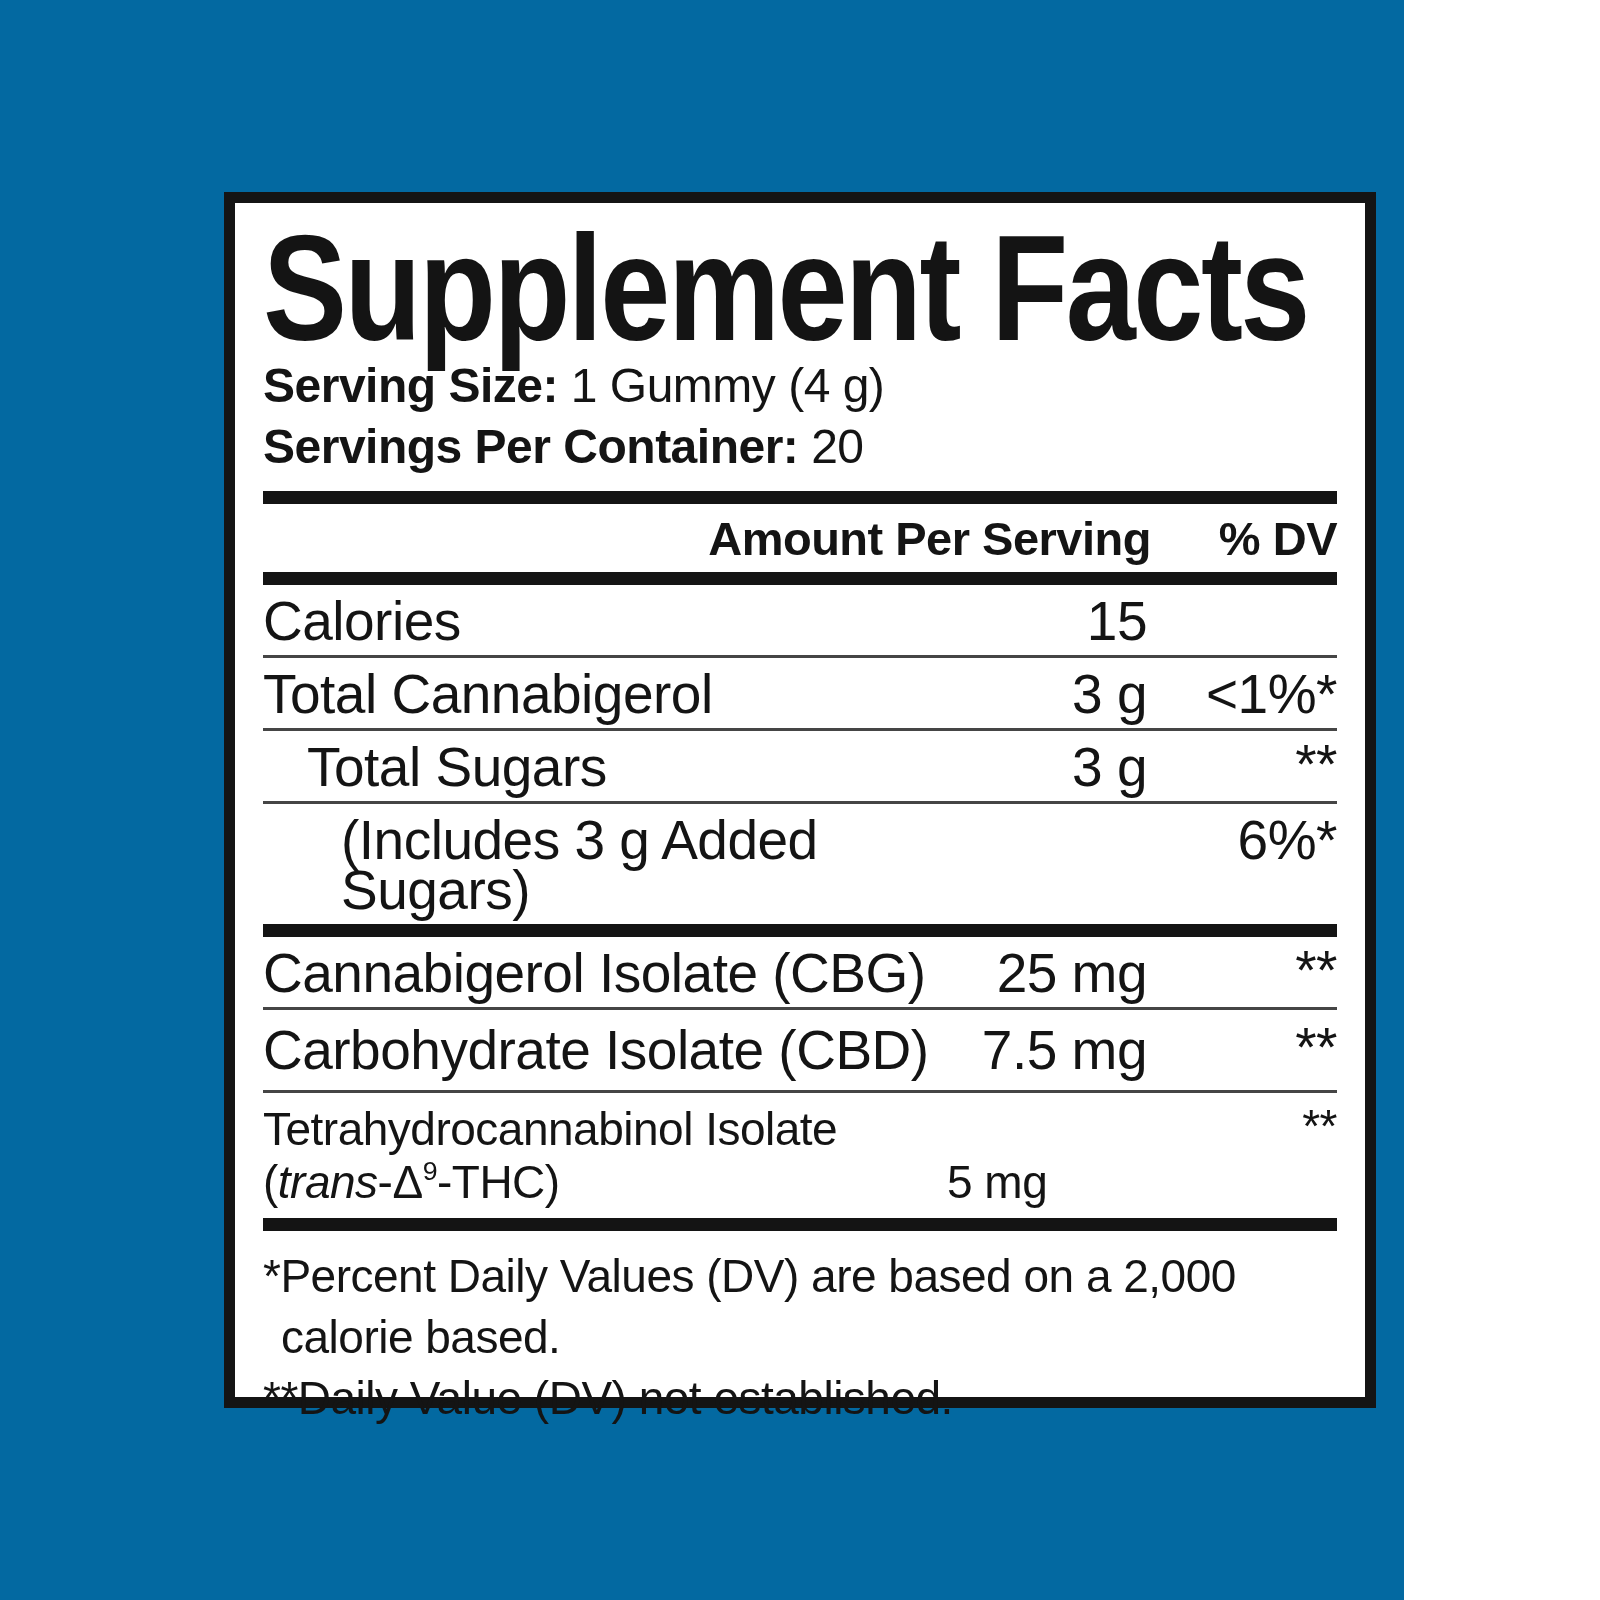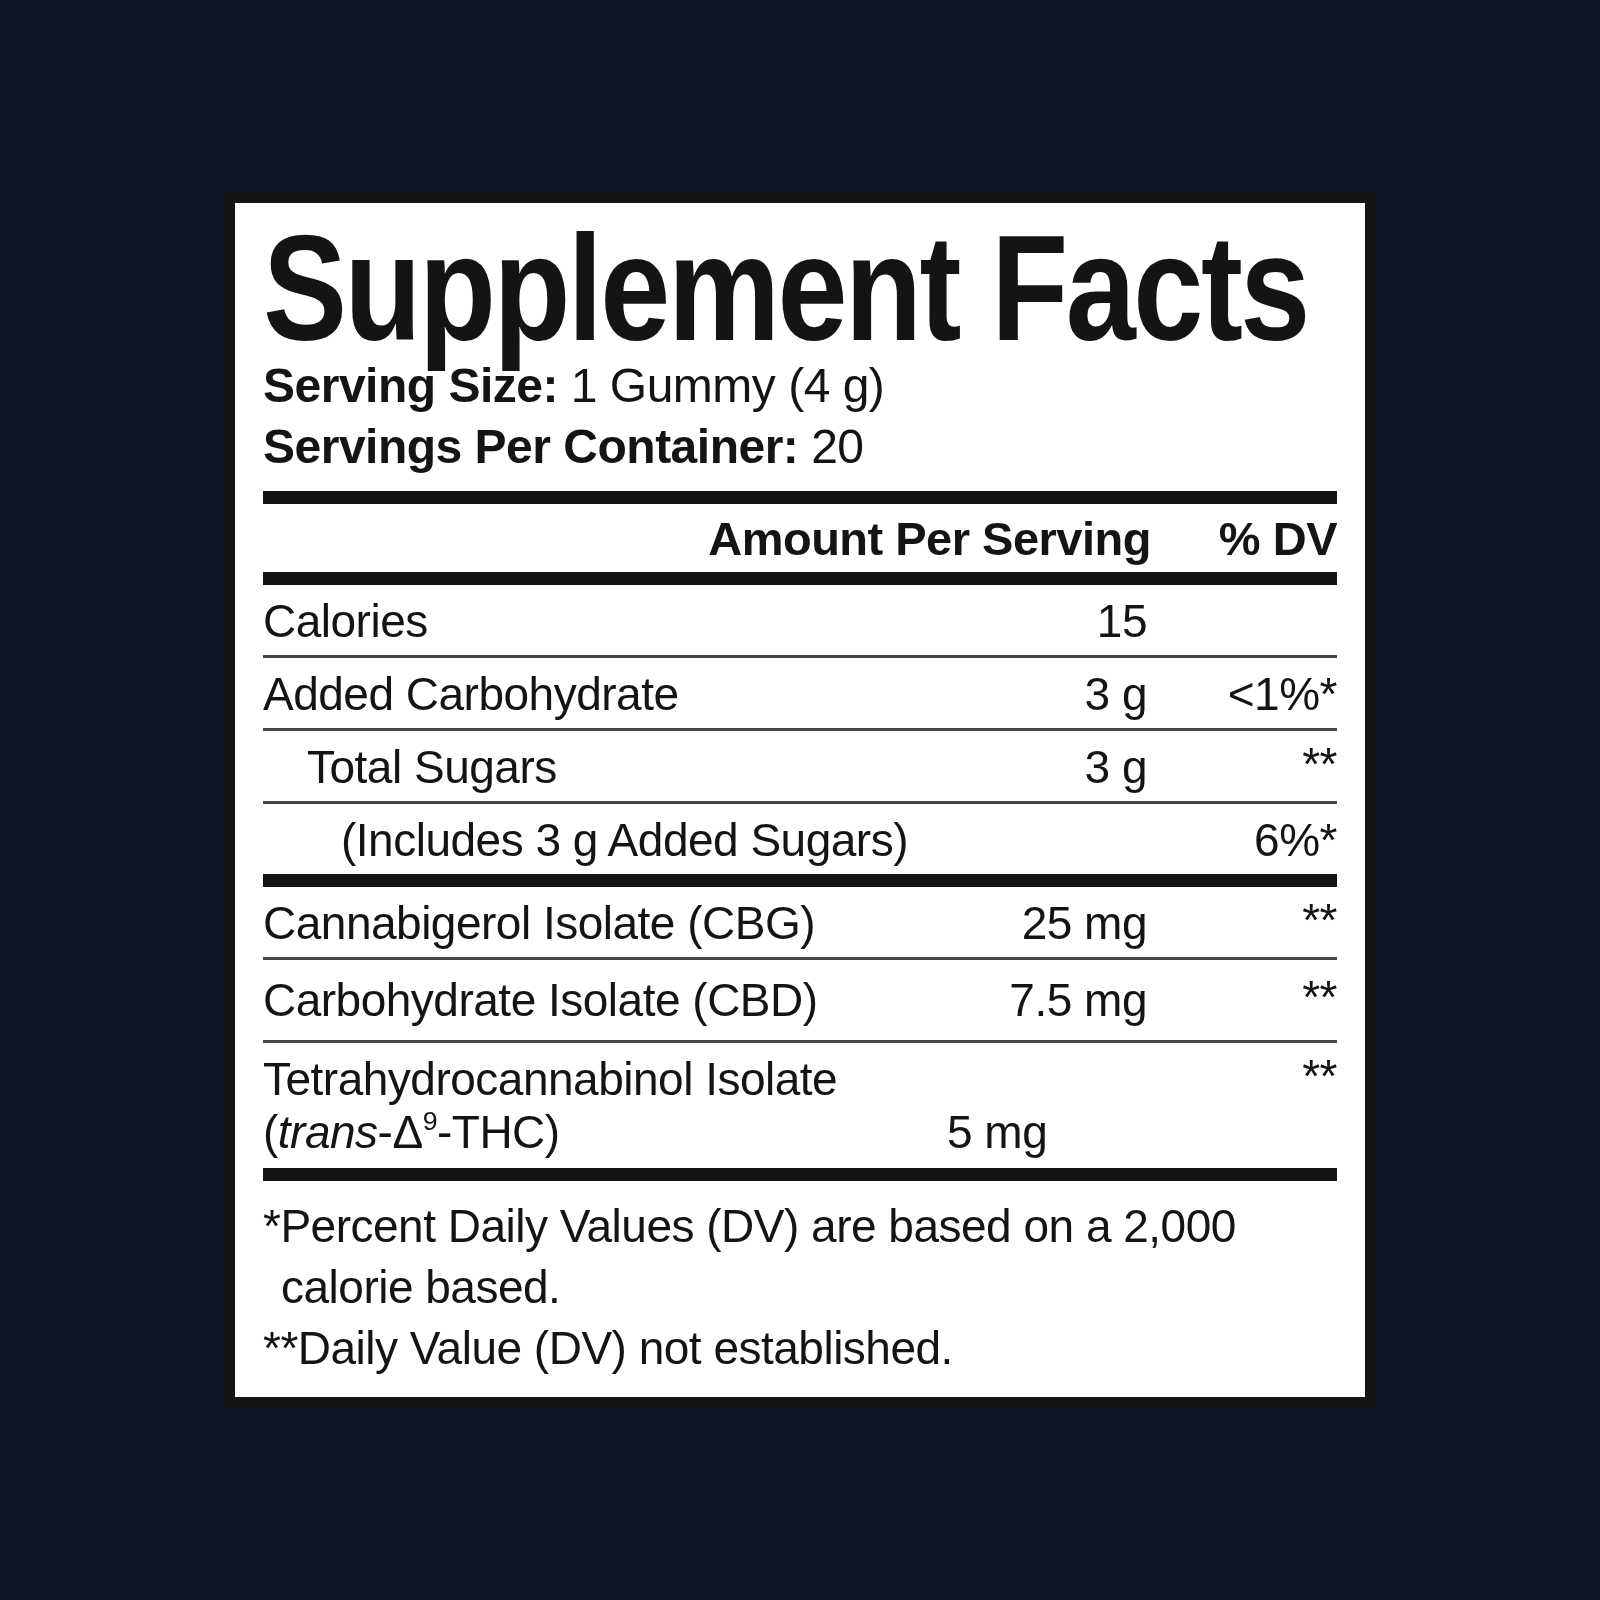--- a/index.html
+++ b/index.html
@@ -3,23 +3,23 @@
 <meta charset="utf-8">
 <style>
   html, body {
     margin: 0;
     padding: 0;
     background: #ffffff;
     font-family: "Liberation Sans", sans-serif;
   }
   .sheet {
     position: relative;
-    width: 1600px;
+    width: 1404px;
     height: 1600px;
-    background: #0f172a;
+    background: #0369a1;
     overflow: hidden;
   }
   .facts-box {
     position: absolute;
     left: 224px;
     top: 192px;
     width: 1152px;
     height: 1216px;
     box-sizing: border-box;
     background: #ffffff;
@@ -60,21 +60,21 @@
     gap: 8px;
   }
   .thead .hdr-dv {
     width: 178px;
     text-align: right;
   }
   .row {
     display: grid;
     grid-template-columns: 1fr 200px 190px;
     align-items: baseline;
-    font-size: 46px;
+    font-size: 55px;
     line-height: 50px;
     padding: 11px 0 9px 0;
   }
   .row .amount { text-align: right; }
   .row .dv { text-align: right; }
   .dv.raised {
     align-self: start;
     line-height: 40px;
     position: relative;
     top: 2px;
@@ -140,21 +140,21 @@
 
     <div class="row">
       <div class="name">Calories</div>
       <div class="amount">15</div>
       <div class="dv"></div>
     </div>
 
     <div class="rule"></div>
 
     <div class="row">
-      <div class="name">Added Carbohydrate</div>
+      <div class="name">Total Cannabigerol</div>
       <div class="amount">3 g</div>
       <div class="dv">&lt;1%*</div>
     </div>
 
     <div class="rule"></div>
 
     <div class="row">
       <div class="name ind1">Total Sugars</div>
       <div class="amount">3 g</div>
       <div class="dv raised">**</div>

